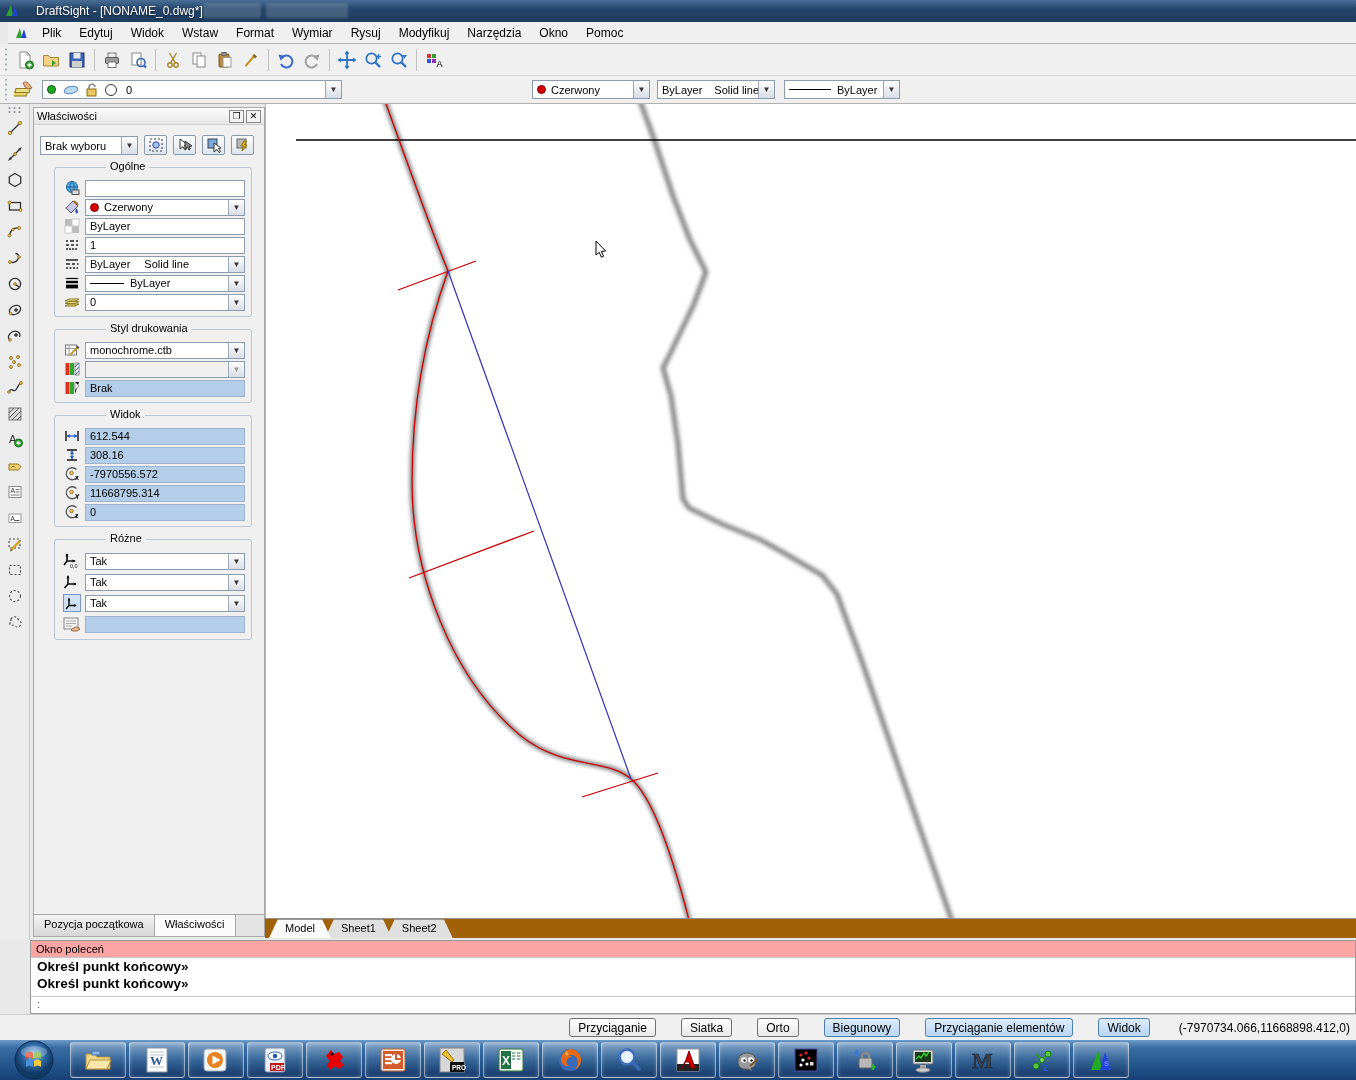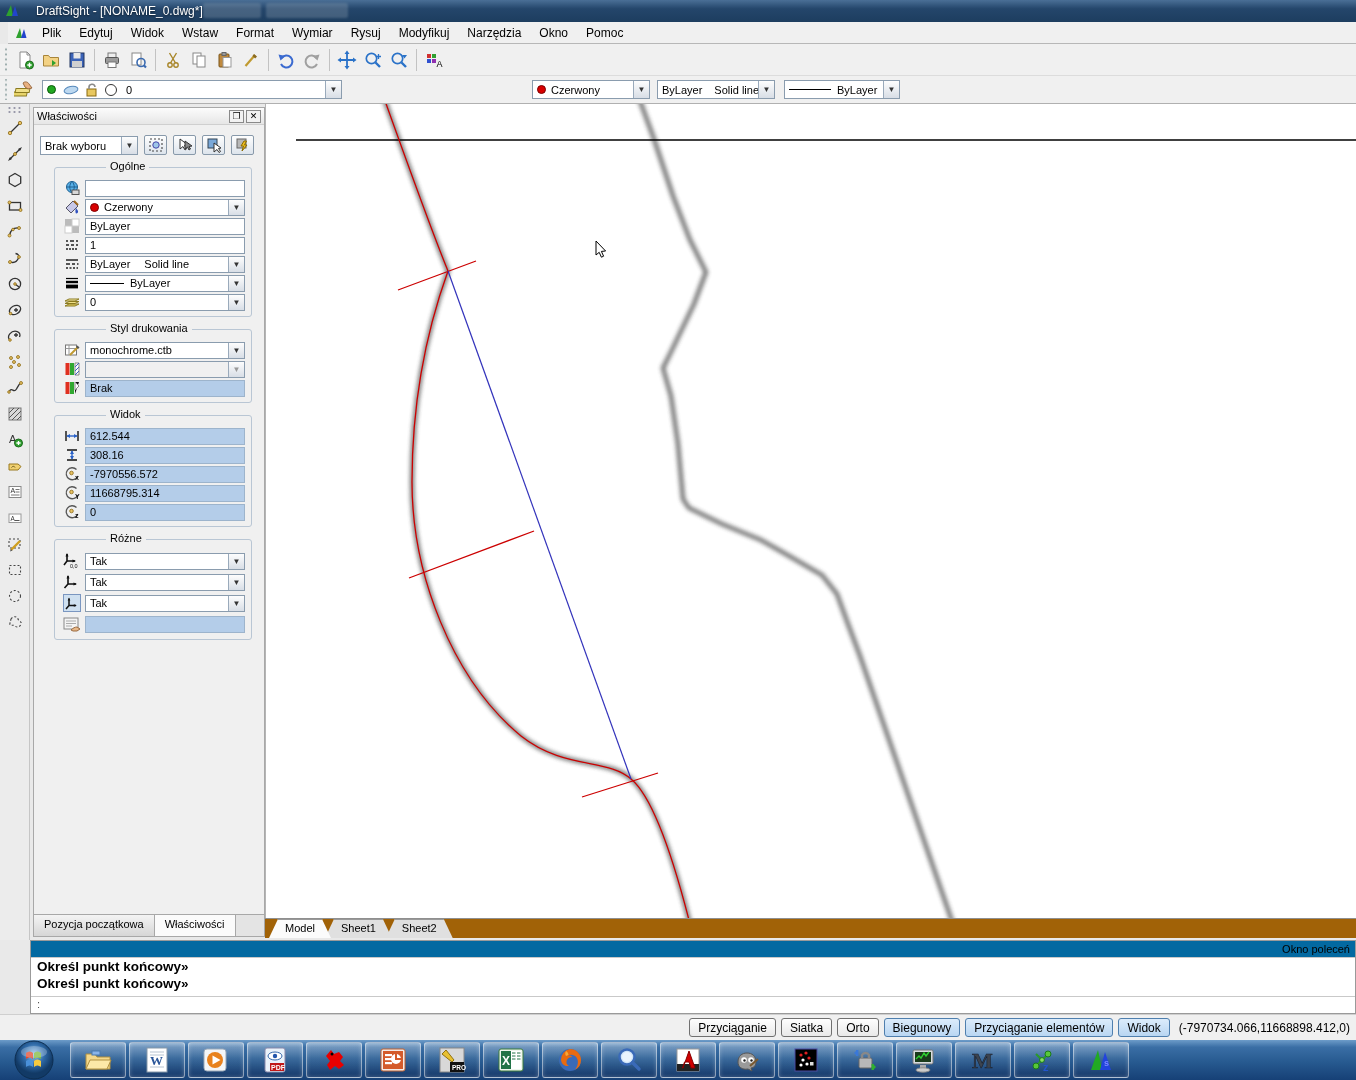--- a/index.html
+++ b/index.html
@@ -64,26 +64,26 @@
   .ptab.active{background:#fbfbfb;font-weight:normal;}
   
   #canvas{position:absolute;left:265px;top:104px;width:1091px;height:814px;background:#fff;border-left:1px solid #b5b5b5;}
   
   #sheetbar{position:absolute;left:265px;top:918px;width:1091px;height:20px;background:#a16207;border-top:1px solid #8f8f8f;display:flex;align-items:flex-end;padding-left:4px;}
   .stab{height:19px;padding:2px 16px 0;margin-right:-6px;font-size:11px;
     clip-path:polygon(9px 0,calc(100% - 9px) 0,100% 100%,0 100%);background:#e0e0e0;border-top:1px solid #999;}
   .stab.active{background:#fbfbfb;z-index:2;}
   
   #cmd{position:absolute;left:30px;top:940px;width:1326px;height:74px;background:#fff;border:1px solid #9a9a9a;}
-  #cmd .chead{height:17px;background:#0369a1;border-bottom:1px solid #c9c9c9;padding:2px 5px;font-size:11px;text-align:right;}
+  #cmd .chead{height:17px;background:#fca5a5;border-bottom:1px solid #c9c9c9;padding:2px 5px;font-size:11px;}
   #cmd .cline{font-weight:bold;font-size:13.5px;padding:1px 6px;}
   #cmd .cprompt{position:absolute;left:0;right:0;bottom:0;height:17px;border-top:1px solid #c9c9c9;padding:1px 6px;color:#555;}
   
   #status{position:absolute;left:0;top:1014px;width:1356px;height:26px;background:#f0f0f0;border-top:1px solid #cfcfcf;
-    display:flex;align-items:center;justify-content:flex-end;padding-right:6px;gap:5px;}
+    display:flex;align-items:center;justify-content:flex-end;padding-right:6px;gap:25px;}
   .sbtn{height:19px;padding:2px 8px;font-size:12px;border:1px solid #707070;border-radius:3px;
     background:linear-gradient(#fefefe,#e9e9e9);}
   .sbtn.on{background:linear-gradient(#dcecfb,#b9d6f2);border-color:#4f7fae;}
   #coords{font-size:12px;margin-left:4px;}
   
   #taskbar{position:absolute;left:0;top:1040px;width:1356px;height:40px;
     background:linear-gradient(#6d9cc9,#3a6ea5 18%,#275a90 55%,#164076);display:flex;align-items:center;}
   #orb{width:52px;height:36px;display:flex;align-items:center;justify-content:center;margin:0 10px 0 8px;}
   .tile{width:56px;height:36px;margin-right:3px;border:1px solid rgba(255,255,255,.5);border-radius:3px;
     background:linear-gradient(rgba(255,255,255,.35),rgba(255,255,255,.08) 45%,rgba(0,0,30,.18));

